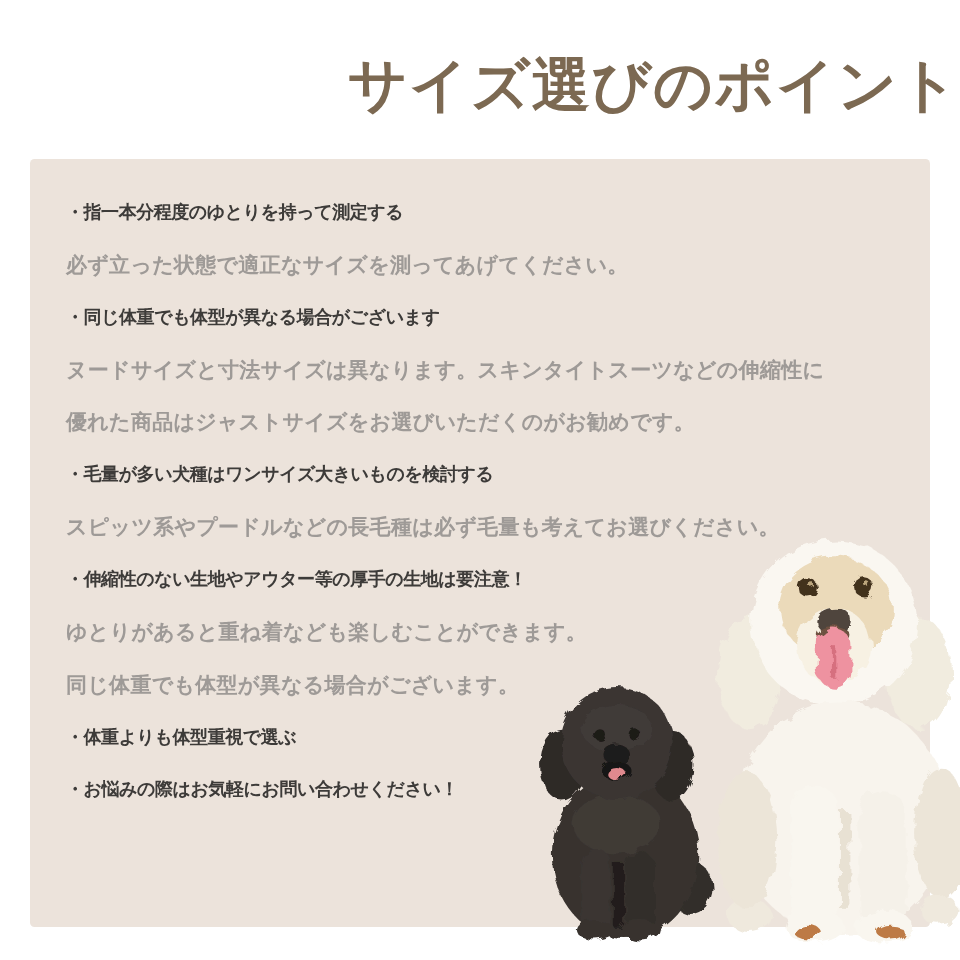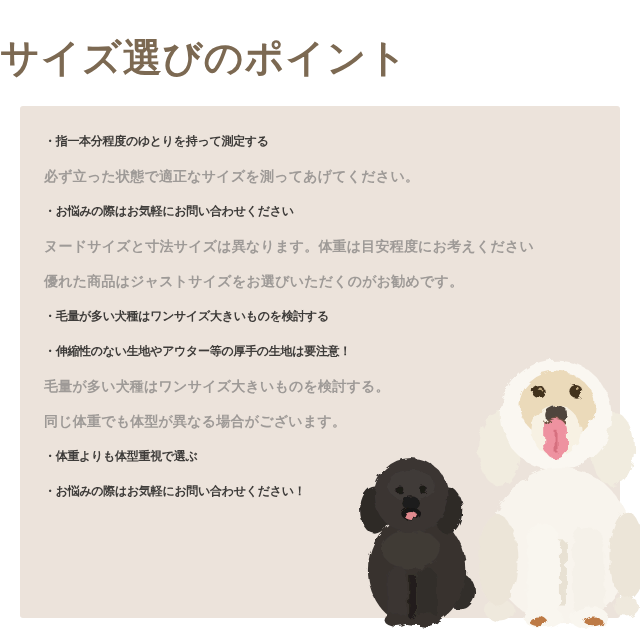--- a/index.html
+++ b/index.html
@@ -1,21 +1,21 @@
 <!DOCTYPE html>
 <html lang="ja" style="--background: #ffffff; --panel-bg: #ece3db; --title-brown: #7c6952; --heading-dark: #3d3b39; --body-gray: #9e9a97; --tongue-pink: #ee92a0;"><head>
 <meta charset="utf-8">
 <style>
   html,body{margin:0;padding:0;background:#ffffff;}
   .screen{
     position:relative;width:640px;height:640px;background:#ffffff;overflow:hidden;
     font-family:"Liberation Sans","DejaVu Sans",sans-serif;
   }
   .title{
-    position:absolute;top:33px;left:0;width:100%;margin:0;text-align:left;
+    position:absolute;top:33px;left:0;width:100%;margin:0;text-align:right;
     font-size:39px;line-height:50px;font-weight:700;
     color:var(--title-brown,#7c6952);letter-spacing:1px;
   }
   .panel{
     position:absolute;left:20px;top:106px;width:600px;height:512px;
     background:var(--panel-bg,#ece3db);border-radius:3px;
   }
   .lines{padding:18px 24px 0 24px;display:flex;flex-direction:column;}
   .line{height:35px;display:flex;align-items:center;white-space:nowrap;}
   .line.heading{font-size:12px;font-weight:700;color:var(--heading-dark,#3d3b39);letter-spacing:-0.3px;}
@@ -29,26 +29,27 @@
 <body>
 
 <div class="screen">
 
   <h1 class="title">サイズ選びのポイント</h1>
 
   <div class="panel">
     <div class="lines">
       <div class="line heading">・指一本分程度のゆとりを持って測定する</div>
       <div class="line body">必ず立った状態で適正なサイズを測ってあげてください。</div>
-      <div class="line heading">・お悩みの際はお気軽にお問い合わせください</div>
-      <div class="line body">ヌードサイズと寸法サイズは異なります。体重は目安程度にお考えください</div>
+      <div class="line heading">・同じ体重でも体型が異なる場合がございます</div>
+      <div class="line body">ヌードサイズと寸法サイズは異なります。スキンタイトスーツなどの伸縮性に</div>
       <div class="line body">優れた商品はジャストサイズをお選びいただくのがお勧めです。</div>
       <div class="line heading">・毛量が多い犬種はワンサイズ大きいものを検討する</div>
+      <div class="line body">スピッツ系やプードルなどの長毛種は必ず毛量も考えてお選びください。</div>
       <div class="line heading">・伸縮性のない生地やアウター等の厚手の生地は要注意！</div>
-      <div class="line body">毛量が多い犬種はワンサイズ大きいものを検討する。</div>
+      <div class="line body">ゆとりがあると重ね着なども楽しむことができます。</div>
       <div class="line body">同じ体重でも体型が異なる場合がございます。</div>
       <div class="line heading">・体重よりも体型重視で選ぶ</div>
       <div class="line heading">・お悩みの際はお気軽にお問い合わせください！</div>
     </div>
   </div>
 
   <div class="dog dog-white" role="img" aria-label="white-poodle-photo">
     <svg width="158" height="275" viewBox="0 0 160 275" xmlns="http://www.w3.org/2000/svg">
       <defs>
         <filter id="fw" x="-20%" y="-20%" width="140%" height="140%">

